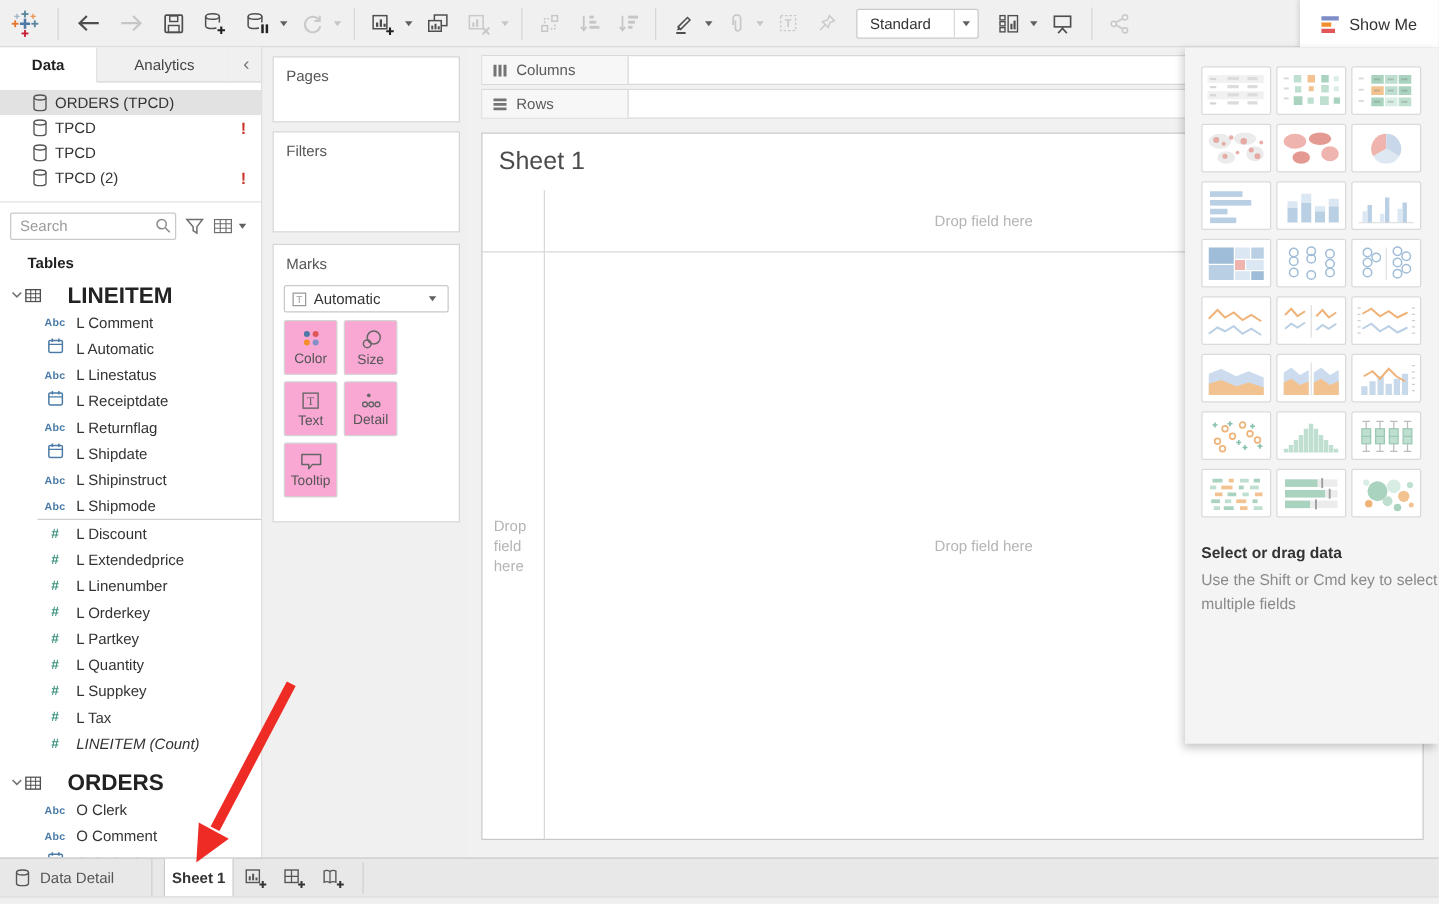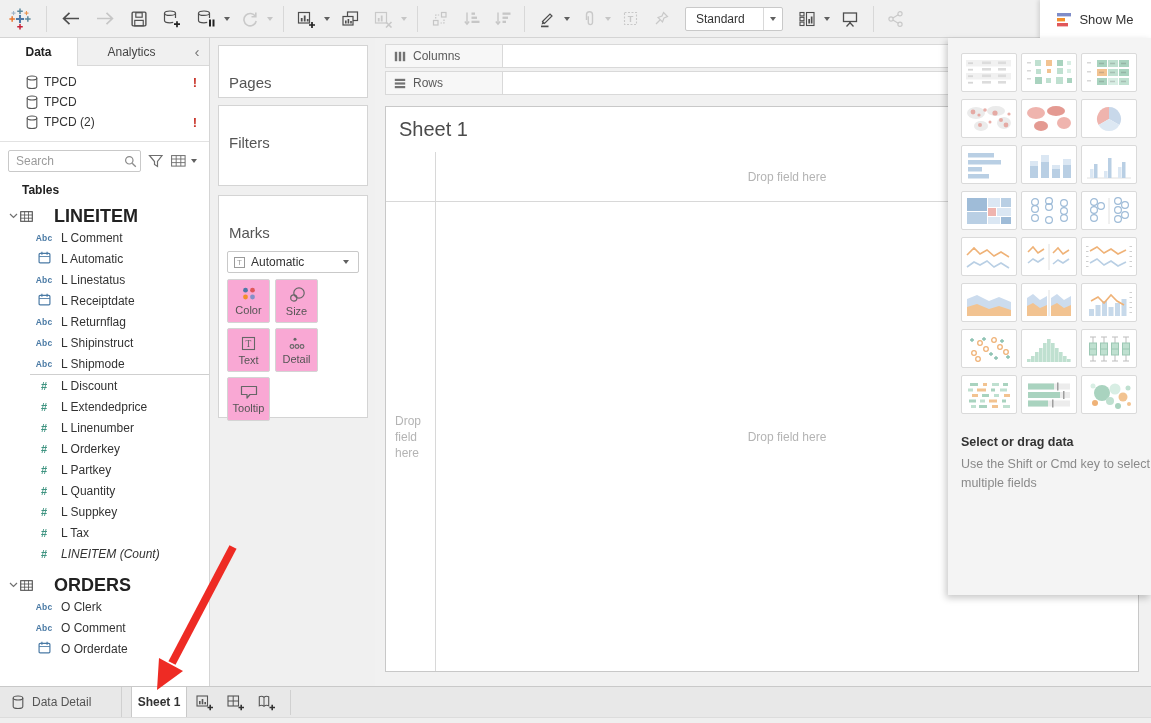--- a/index.html
+++ b/index.html
@@ -61,21 +61,21 @@
   .fld-abc { font-size:8.5px; font-weight:bold; color:#4a7aa5; letter-spacing:.2px; }
   .fld-num { font-size:11px; font-weight:bold; color:#3f9481; }
   .fld-name { font-size:12px; color:#333; margin-left:5px; white-space:nowrap; }
   .fld-name.it { font-style:italic; }
   .fld-divider { height:1px; background:#cfcfcf; margin-left:30px; }
   .grp-gap { height:10px; }
 
   
   .cards { position:absolute; left:210px; top:38px; width:165px; height:648px; background:#f0f0f0; }
   .card { position:absolute; left:8px; width:150px; background:#fff; border:1px solid #d4d4d4; }
-  .card-label { font-size:15px; color:#555; padding:8px 0 0 10px;margin-top:20px; }
+  .card-label { font-size:12px; color:#555; padding:8px 0 0 10px; }
   .card.pages { top:7px; height:53px; }
   .card.filters { top:67px; height:81px; }
   .card.marks { top:157px; height:223px; }
   .mark-dd { margin:10px 8px 0 8px; height:22px; border:1px solid #c9c9c9; border-radius:2px;
     display:flex; align-items:center; padding:0 5px; background:#fff; cursor:pointer; }
   .mark-dd .dd-label { flex:1; font-size:12px; color:#333; margin-left:5px; }
   .marks-grid { display:flex; flex-wrap:wrap; gap:5px; margin:6px 8px 0 8px; }
   .mark-btn { width:43px; height:44px; border:1px solid #d4d4d4; border-radius:2px; background:#f9a8d4;
     display:flex; flex-direction:column; align-items:center; justify-content:center; gap:2px; cursor:pointer; }
   .mark-btn span { font-size:11px; color:#555; }
@@ -334,20 +334,29 @@
     </button>
   </div>
 
   <div class="sidebar">
     <div class="side-tabs">
       <div class="side-tab data">Data</div>
       <div class="side-tab analytics">Analytics</div>
       <div class="side-collapse">‹</div>
     </div>
     <div class="ds-list">
+        <div class="ds-row selected">
+          <span class="ds-ic">
+            <svg width="12" height="15" viewBox="0 0 12 15">
+              <ellipse cx="6" cy="3" rx="4.8" ry="2" fill="none" stroke="#555" stroke-width="1.1"></ellipse>
+              <path d="M1.2 3 V11.5 C1.2 12.6 3.3 13.5 6 13.5 C8.7 13.5 10.8 12.6 10.8 11.5 V3" fill="none" stroke="#555" stroke-width="1.1"></path>
+            </svg>
+          </span>
+          <span>ORDERS (TPCD)</span>
+        </div>
         <div class="ds-row">
           <span class="ds-ic">
             <svg width="12" height="15" viewBox="0 0 12 15">
               <ellipse cx="6" cy="3" rx="4.8" ry="2" fill="none" stroke="#555" stroke-width="1.1"></ellipse>
               <path d="M1.2 3 V11.5 C1.2 12.6 3.3 13.5 6 13.5 C8.7 13.5 10.8 12.6 10.8 11.5 V3" fill="none" stroke="#555" stroke-width="1.1"></path>
             </svg>
           </span>
           <span>TPCD</span>
           <span class="ds-warn">!</span>
         </div>
@@ -449,20 +458,31 @@
                 <line x1="1" y1="5.1" x2="11" y2="5.1" stroke="#4a7aa5" stroke-width="0.8"></line>
               </svg></span>
           </span>
           <span class="fld-name">L Receiptdate</span>
         </div>
         <div class="fld-row">
           <span class="fld-ic">
             <span class="fld-abc">Abc</span>
           </span>
           <span class="fld-name">L Returnflag</span>
+        </div>
+        <div class="fld-row">
+          <span class="fld-ic">
+            <span><svg width="13" height="13" viewBox="0 0 12 12">
+                <rect x="1" y="2.2" width="10" height="8.8" rx="1" fill="none" stroke="#4a7aa5" stroke-width="1.1"></rect>
+                <line x1="3.6" y1="0.7" x2="3.6" y2="3.4" stroke="#4a7aa5" stroke-width="1.1"></line>
+                <line x1="8.4" y1="0.7" x2="8.4" y2="3.4" stroke="#4a7aa5" stroke-width="1.1"></line>
+                <line x1="1" y1="5.1" x2="11" y2="5.1" stroke="#4a7aa5" stroke-width="0.8"></line>
+              </svg></span>
+          </span>
+          <span class="fld-name">L Shipdate</span>
         </div>
         <div class="fld-row">
           <span class="fld-ic">
             <span class="fld-abc">Abc</span>
           </span>
           <span class="fld-name">L Shipinstruct</span>
         </div>
         <div class="fld-row">
           <span class="fld-ic">
             <span class="fld-abc">Abc</span>

